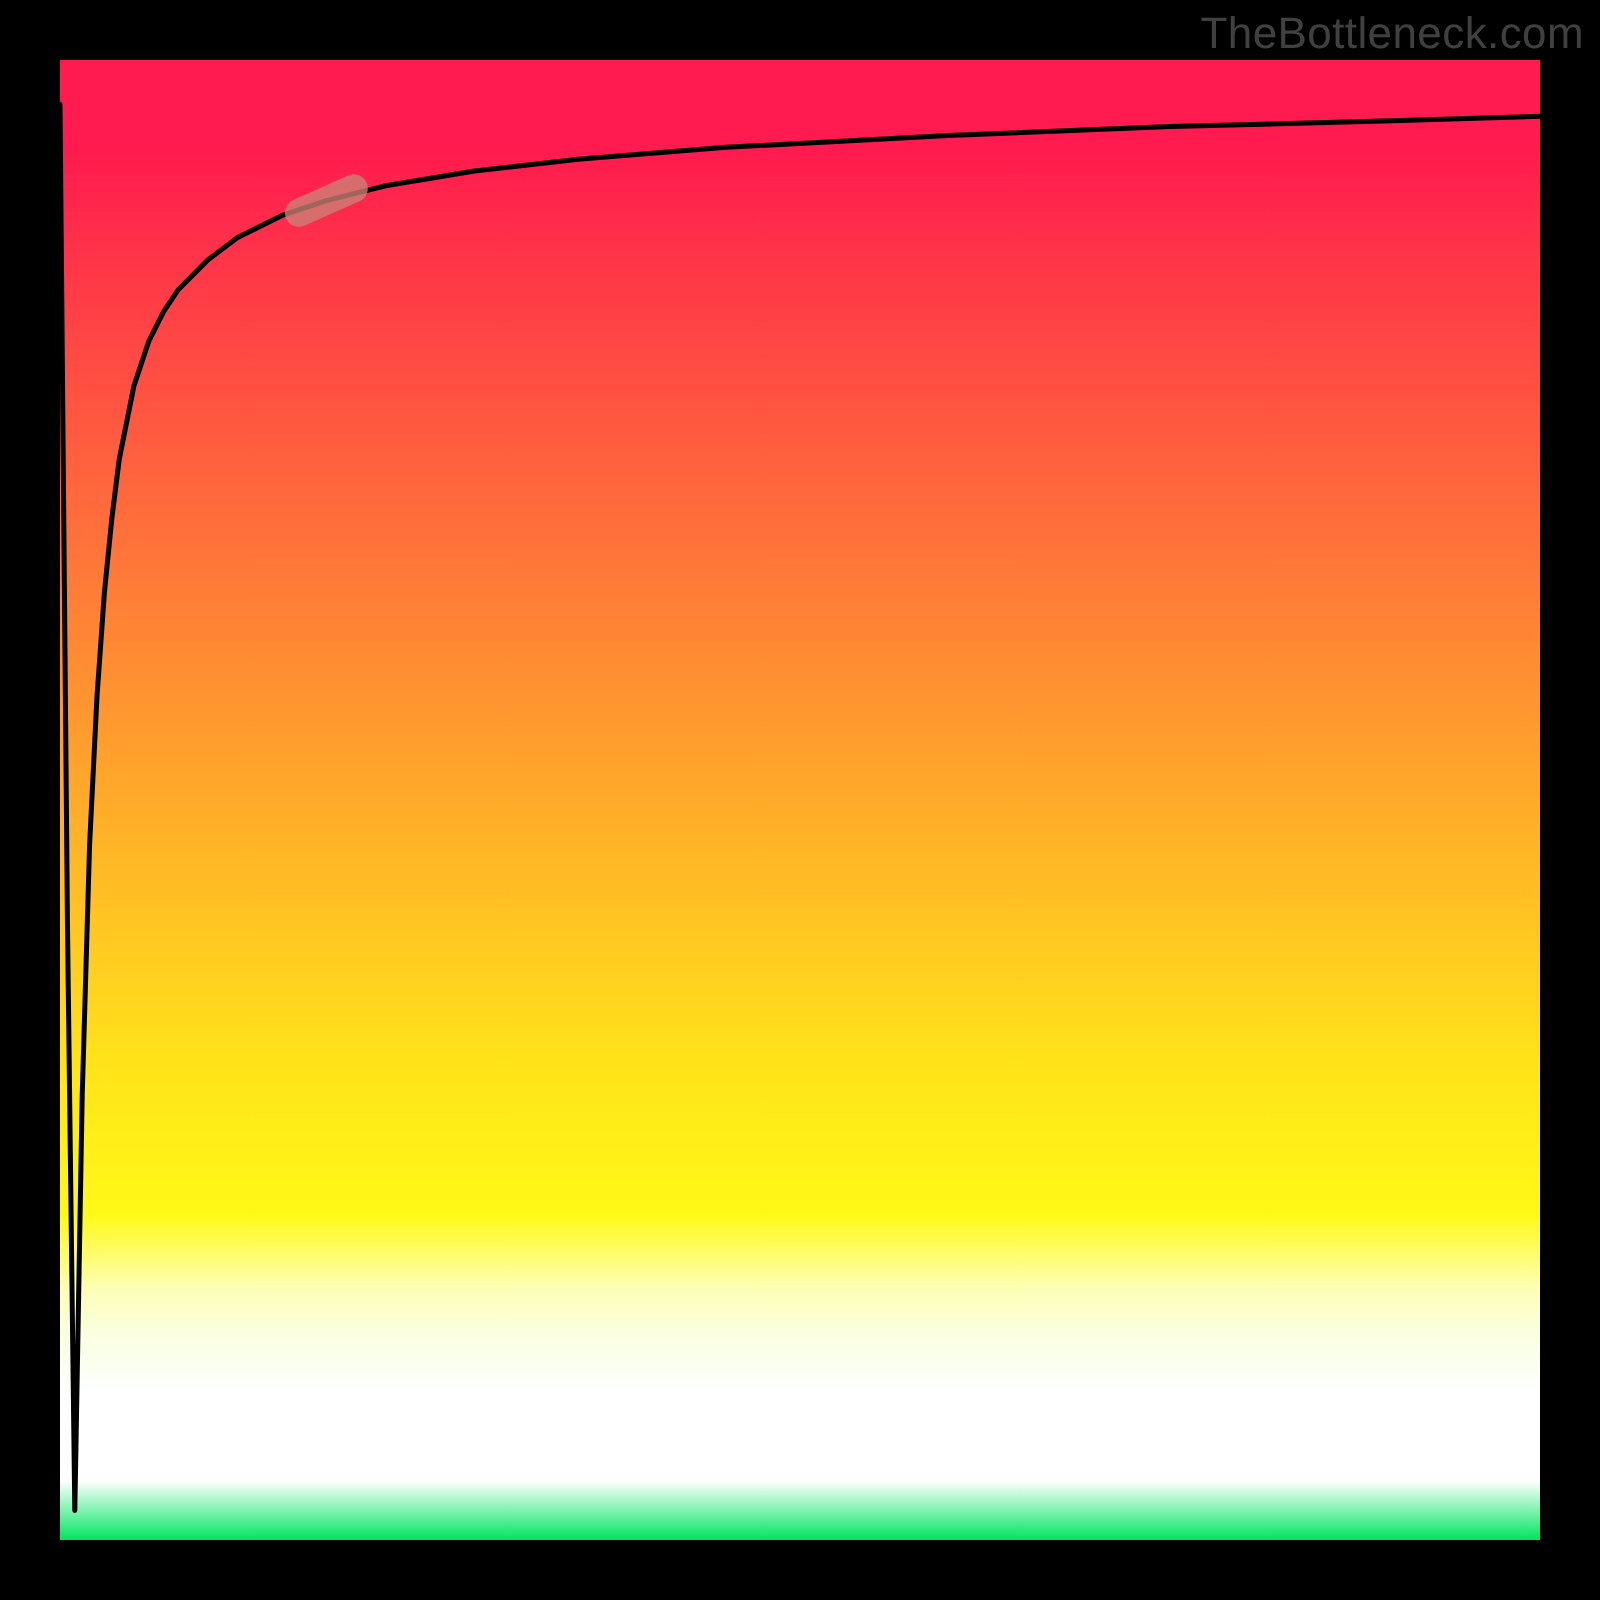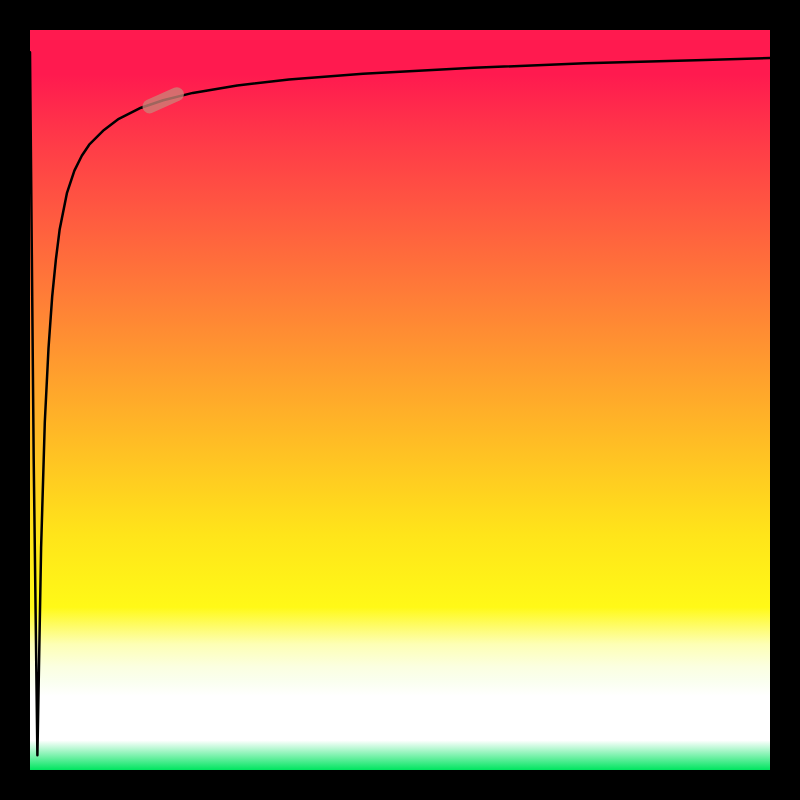--- a/index.html
+++ b/index.html
@@ -58,20 +58,21 @@
     width: 740px;
     height: 740px;
     overflow: visible;
   }
 </style>
 </head>
 <body>
 
 <div class="frame">
   <div class="plot"></div>
+  <div class="watermark">TheBottleneck.com</div>
 
   <svg class="curve" viewBox="0 0 740 740" preserveAspectRatio="none">
     <path id="curve-path" fill="none" stroke="#000" stroke-width="2.5" stroke-linejoin="round" stroke-linecap="round" d="M0.00,22.20 L3.70,429.20 L7.40,725.20 L11.10,518.00 L14.80,392.20 L18.50,318.20 L22.20,266.40 L25.90,229.40 L29.60,199.80 L37.00,162.80 L44.40,140.60 L51.80,125.80 L59.20,114.70 L74.00,99.90 L88.80,88.80 L111.00,77.70 L133.20,70.30 L162.80,62.90 L207.20,55.50 L259.00,49.58 L333.00,43.66 L444.00,37.74 L555.00,33.30 L666.00,30.34 L740.00,28.12"></path>
     <g id="marker" transform="translate(133.20,70.30) rotate(-24)">
       <rect x="-22" y="-7" width="44" height="14" rx="7" ry="7" fill="#cc8277" fill-opacity="0.78"></rect>
     </g>
   </svg>
 </div>
 
 </body></html>

